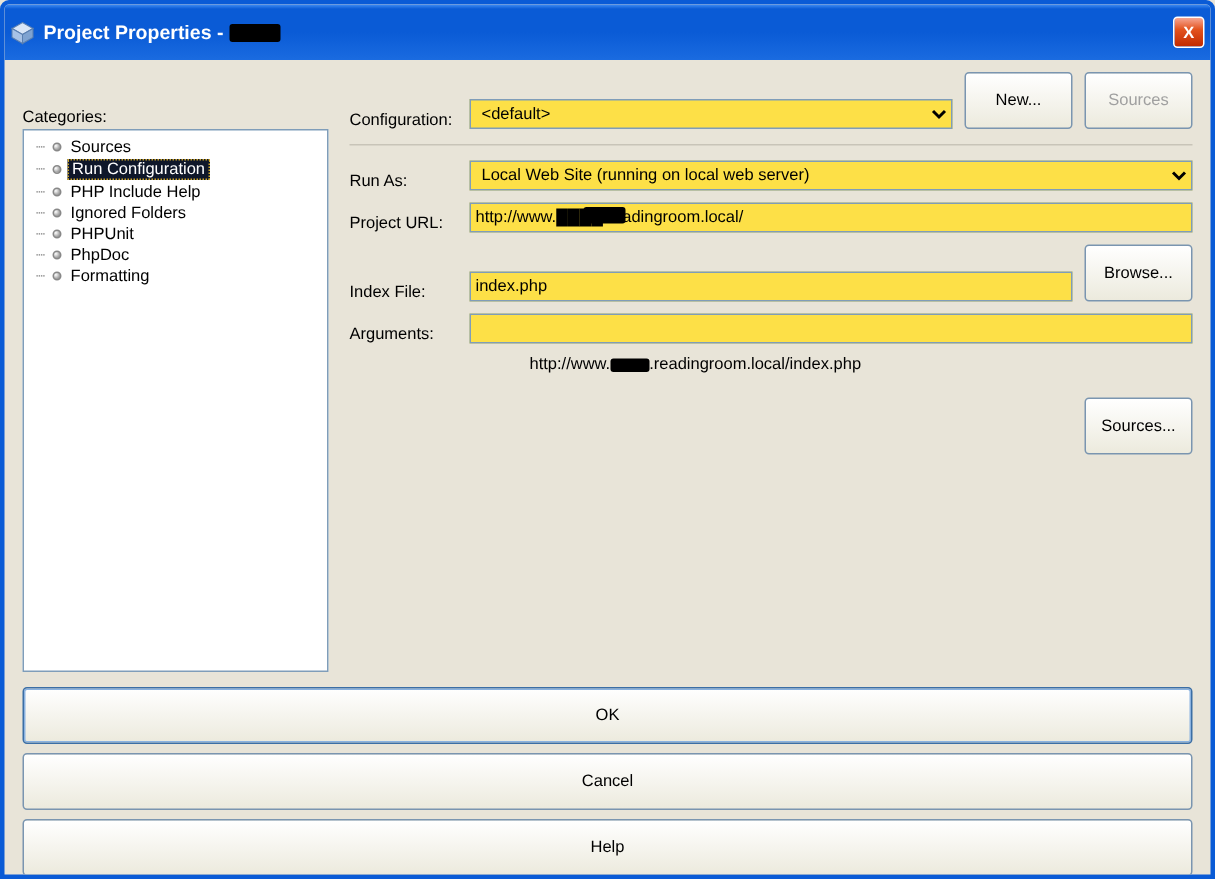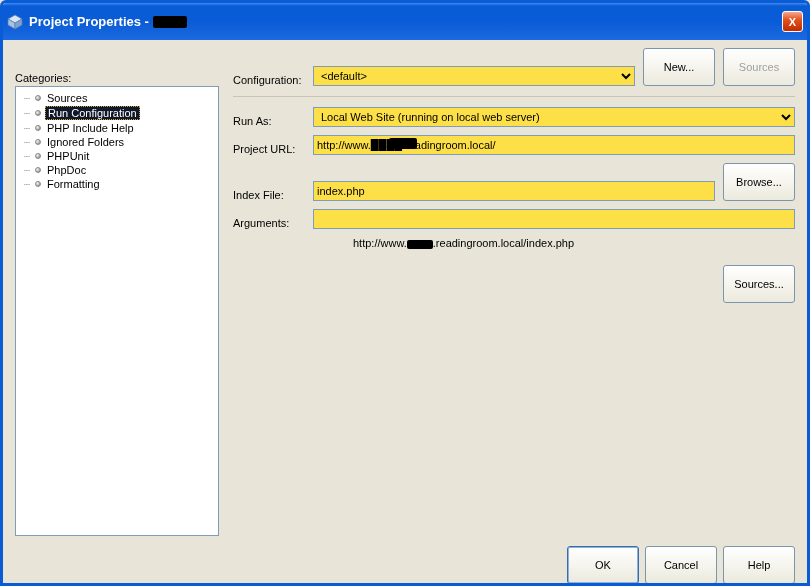--- a/index.html
+++ b/index.html
@@ -116,20 +116,21 @@
   .url-preview .r2 { background:#000; display:inline-block; width:26px; height:9px; vertical-align:middle; border-radius:2px; }
   .input-redact { position:relative; flex:1; }
   .input-redact .cover {
     position:absolute; top:3px; left:76px; width:28px; height:11px;
     background:#000; border-radius:2px;
   }
   .adv-row { display:flex; justify-content:flex-end; margin-top:16px; }
   .footer {
     display:flex; justify-content:flex-end; gap:6px;
     padding-top: 10px;
+    flex-direction: column;
   }
 </style>
 </head>
 <body>
 
 <div class="titlebar">
   <span class="icon-cube">
     <svg viewBox="0 0 16 16">
         <polygon points="8,1 15,5 8,9 1,5" fill="#d9e6f7" stroke="#5a7fb0" stroke-width="0.7"></polygon>
         <polygon points="1,5 8,9 8,15 1,11" fill="#a7c2e6" stroke="#5a7fb0" stroke-width="0.7"></polygon>

